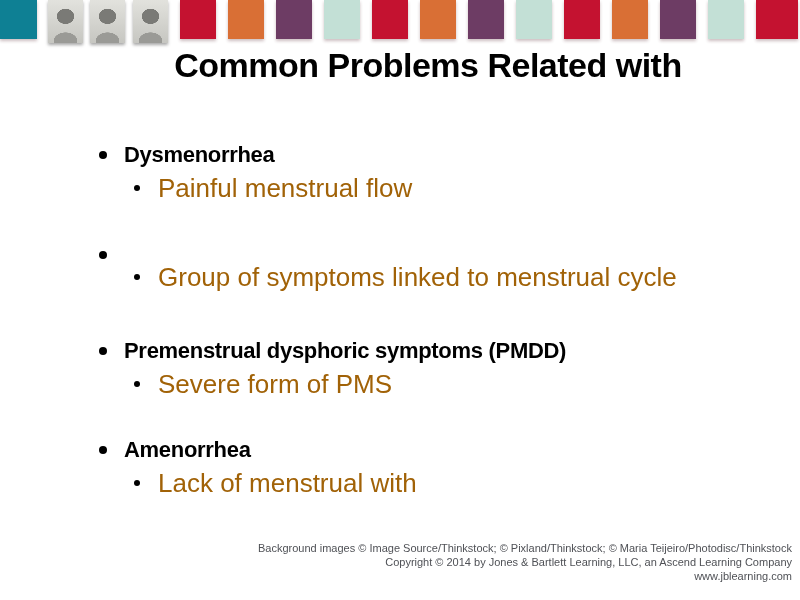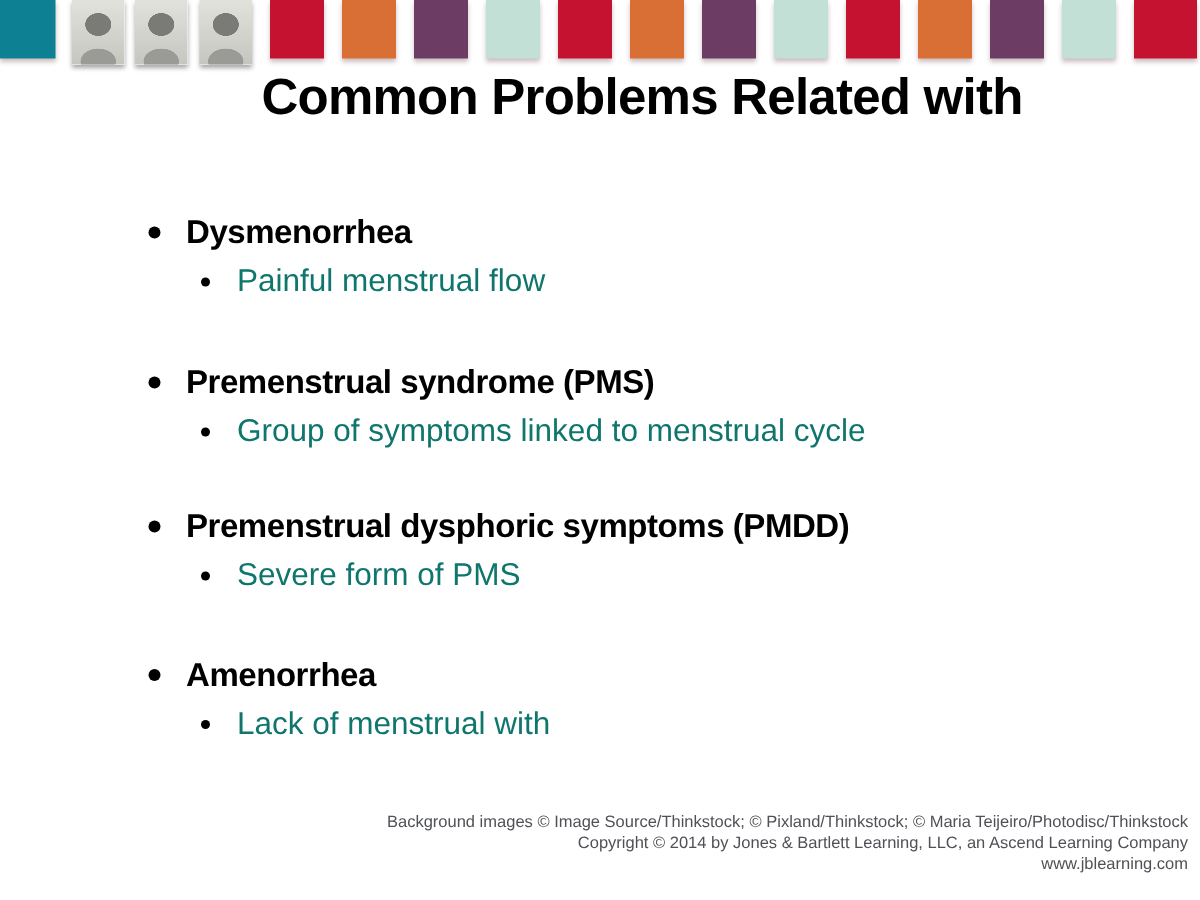--- a/index.html
+++ b/index.html
@@ -46,21 +46,21 @@
   .g1 { top:140px; } .g2 { top:240px; } .g3 { top:336px; } .g4 { top:435px; }
   .l1 {
     display:flex; align-items:flex-start;
     font-size:22px; font-weight:bold; color:#000; line-height:30px;
     letter-spacing:-0.3px;
   }
   .l1 .dot { width:8px; height:8px; border-radius:50%; background:#000;
              flex:0 0 auto; margin:11px 17px 0 2px; }
   .l2 {
     display:flex; align-items:flex-start; margin:5px 0 0 37px;
-    font-size:21px; font-weight:normal; color:#0f766e; line-height:26px;
+    font-size:26px; font-weight:normal; color:#a16207; line-height:26px;
   }
   .l2 .dot { width:6px; height:6px; border-radius:50%; background:#000;
              flex:0 0 auto; margin:10px 18px 0 0; }
 
   
   .footer {
     position:absolute; top:541px; right:8px; width:760px;
     text-align:right; color:#4f5156;
     font-size:11px; line-height:14px; letter-spacing:0;
   }
@@ -101,21 +101,20 @@
     </div>
     <div class="l2">
       <span class="dot"></span>
       <span>Painful menstrual flow</span>
     </div>
   </div>
 
   <div class="group g2">
     <div class="l1">
       <span class="dot"></span>
-      <span>Premenstrual syndrome (PMS)</span>
     </div>
     <div class="l2">
       <span class="dot"></span>
       <span>Group of symptoms linked to menstrual cycle</span>
     </div>
   </div>
 
   <div class="group g3">
     <div class="l1">
       <span class="dot"></span>

